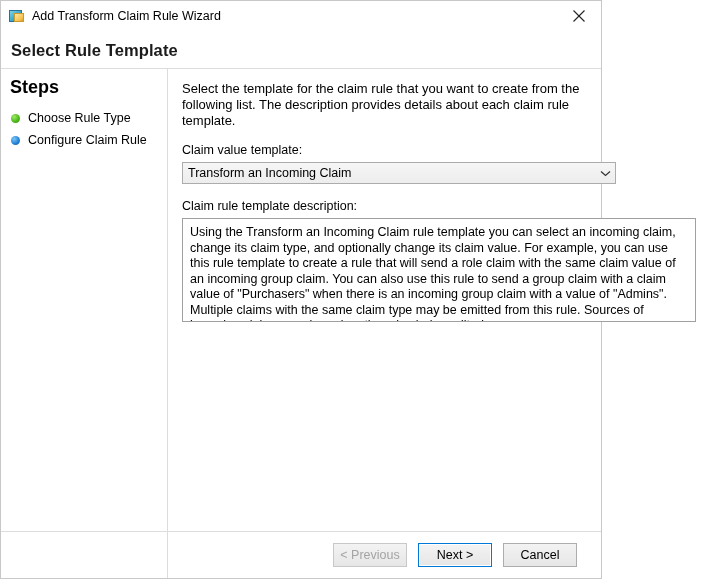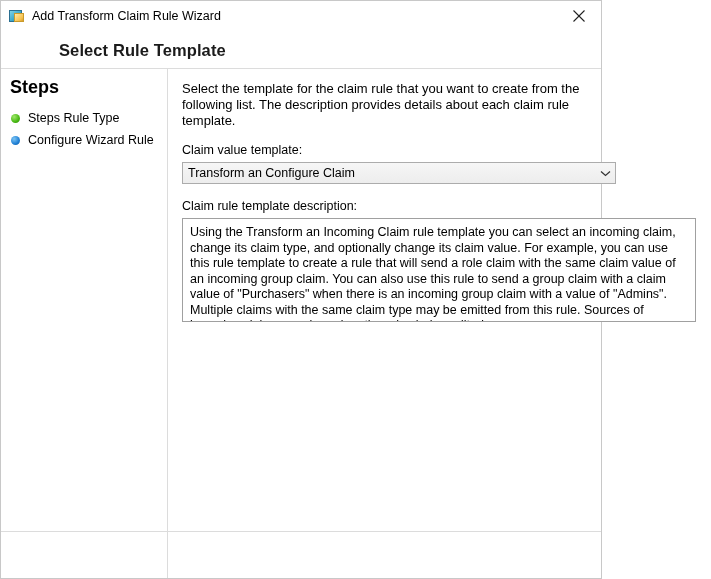--- a/index.html
+++ b/index.html
@@ -75,21 +75,20 @@
     cursor: default;
   }
   .close-btn svg { display: block; }
 
   
   .header {
     flex: 0 0 35px;
     padding: 2px 0 0 10px;
     display: flex;
     align-items: center;
-    margin-left: 48px;
   }
   .header-title {
     font-size: 16.5px;
     font-weight: bold;
     color: #1b1b1b;
     letter-spacing: 0.1px;
   }
 
   
   .body {
@@ -261,50 +260,55 @@
     <div class="header-title">Select Rule Template</div>
   </div>
 
   <div class="body">
 
     <div class="sidebar">
       <div class="sidebar-title">Steps</div>
 
       <div class="sidebar-item">
         <span class="bullet green"></span>
-        <span class="sidebar-label">Steps Rule Type</span>
+        <span class="sidebar-label">Choose Rule Type</span>
       </div>
 
       <div class="sidebar-item">
         <span class="bullet blue"></span>
-        <span class="sidebar-label">Configure Wizard Rule</span>
+        <span class="sidebar-label">Configure Claim Rule</span>
       </div>
     </div>
 
     <div class="content">
       <p class="intro">Select the template for the claim rule that you want to create from the following list. The description provides details about each claim rule template.</p>
 
       <div class="field-label">Claim value template:</div>
 
       <div class="combo">
-        <span>Transform an Configure Claim</span>
+        <span>Transform an Incoming Claim</span>
         <span class="combo-arrow">
           <svg width="11" height="7" viewBox="0 0 11 7" aria-hidden="true">
             <polyline points="1,1.5 5.5,5.5 10,1.5" fill="none" stroke="#333" stroke-width="1.2"></polyline>
           </svg>
         </span>
       </div>
 
       <div class="field-label">Claim rule template description:</div>
 
       <div class="desc-box">Using the Transform an Incoming Claim rule template you can select an incoming claim, change its claim type, and optionally change its claim value.  For example, you can use this rule template to create a rule that will send a role claim with the same claim value of an incoming group claim.  You can also use this rule to send a group claim with a claim value of "Purchasers" when there is an incoming group claim with a value of "Admins".  Multiple claims with the same claim type may be emitted from this rule.  Sources of incoming claims vary based on the rules being edited.</div>
 
       <div class="spacer"></div>
     </div>
   </div>
 
   <div class="footer">
     <div class="footer-wrap">
       <div class="footer-left"></div>
+      <div class="footer-right">
+        <div class="btn disabled">&lt; Previous</div>
+        <div class="btn default">Next &gt;</div>
+        <div class="btn">Cancel</div>
+      </div>
     </div>
   </div>
 
 </div>
 
 </body></html>

